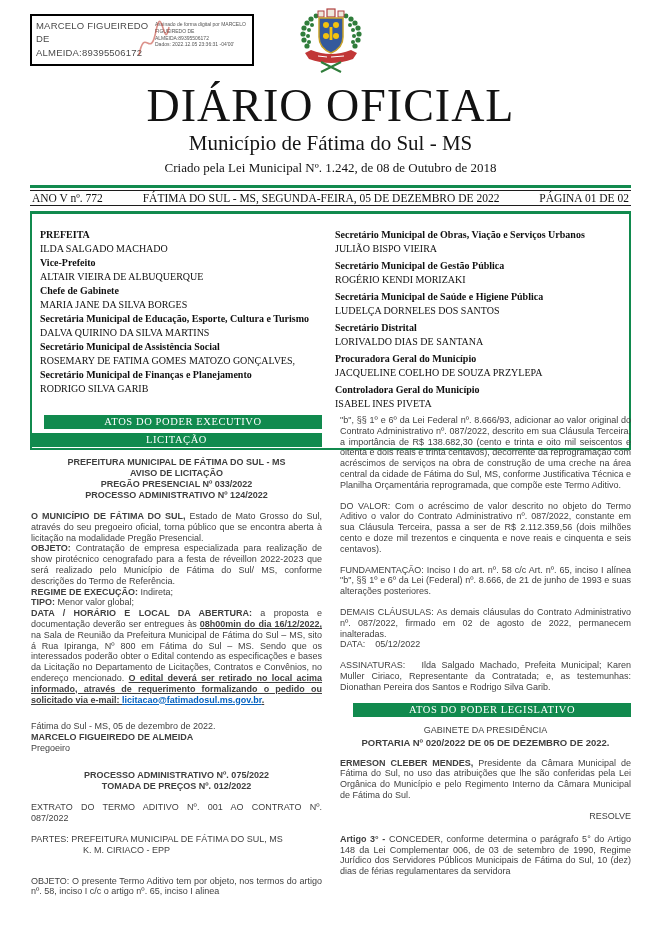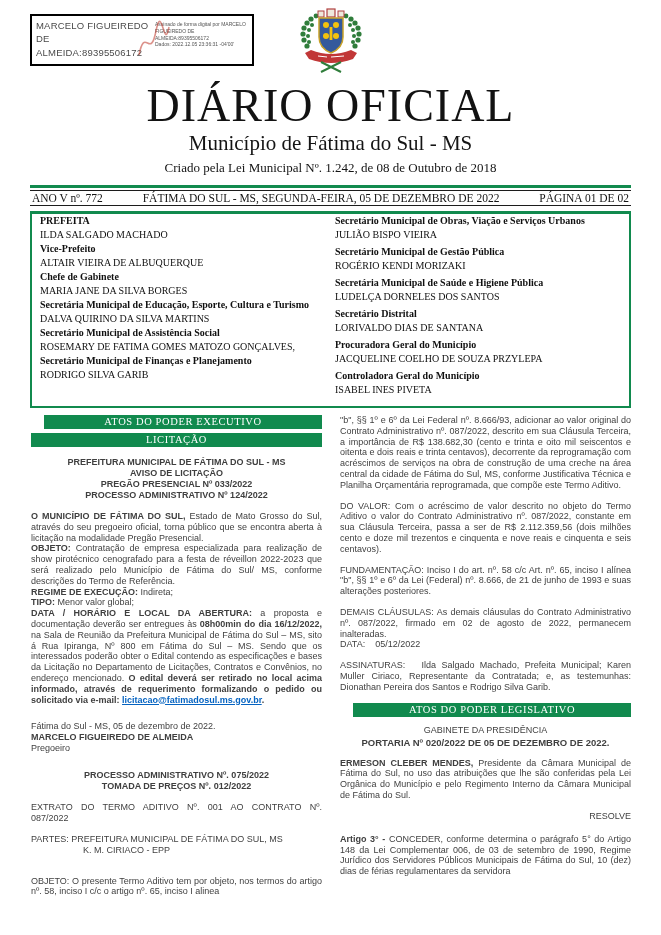--- a/index.html
+++ b/index.html
@@ -31,23 +31,23 @@
   
   .dateline { position:absolute; top:185px; left:30px; width:601px; border-top:3px solid #118a4e; padding-top:2px; }
   .dateline-inner {
     border-top:1px solid #1c1c1c; border-bottom:1px solid #1c1c1c;
     display:flex; justify-content:space-between; align-items:center;
     font-size:11.5px; padding:1px 2px; white-space:nowrap;
   }
 
   
   .officials-box {
-    position:absolute; top:211px; left:30px; width:601px; height:197px; box-sizing:border-box;
+    position:absolute; top:211px; left:30px; width:601px; height:239px; box-sizing:border-box;
     border:2px solid #118a4e; border-top-width:3px;
-    display:flex; padding:0 8px 4px 8px;
+    display:flex; padding:14px 8px 4px 8px;
   }
   .off-col { width:50%; font-size:10px; line-height:14px; color:#101010; }
   .off-col.right-col { padding-left:9px; }
   .off-title { font-weight:bold; text-align:justify; }
   .off-col.right-col .off-pair { margin-bottom:3px; }
 
   
   .body-cols {
     position:absolute; top:415px; left:31px; width:600px;
     display:flex; gap:18px;
@@ -57,21 +57,21 @@
   .section-bar {
     background:#118a4e; color:#fff; font-family:"Liberation Serif", serif;
     font-size:10.5px; height:14px; line-height:14px; text-align:center;
     letter-spacing:.6px; margin-bottom:4px;
   }
   .section-bar.indent { margin-left:13px; }
   .licitacao-bar { margin-bottom:10px; }
   .jp { text-align:justify; font-size:9px; line-height:10.8px; margin:0 0 10px 0; }
   .m0 { margin-bottom:0 !important; }
   .b  { font-weight:bold; }
-  .u  { }
+  .u  { text-decoration:underline; }
   .heading-block { text-align:center; font-weight:bold; font-size:9px; line-height:11px; margin:10px 0; }
   .signoff { font-size:9px; line-height:11px; margin:16px 0; }
   .center-block { text-align:center; font-size:9px; line-height:11px; margin:16px 0 10px 0; }
   .stretch-line { text-align:justify; text-align-last:justify; font-size:9px; line-height:10.8px; }
   .plain-line { font-size:9px; line-height:10.8px; }
   .indent-line { padding-left:52px; }
   .email-link { color:#0563c1; font-weight:bold; text-decoration:underline; cursor:pointer; }
   .legis-head { text-align:center; font-size:9px; line-height:11px; margin-top:8px; }
   .legis-port { text-align:center; font-weight:bold; font-size:9.5px; line-height:11px; margin:1px 0 10px 0; }
   .resolve-line { font-size:9px; line-height:11px; margin:0 0 12px 0;text-align:right; }

